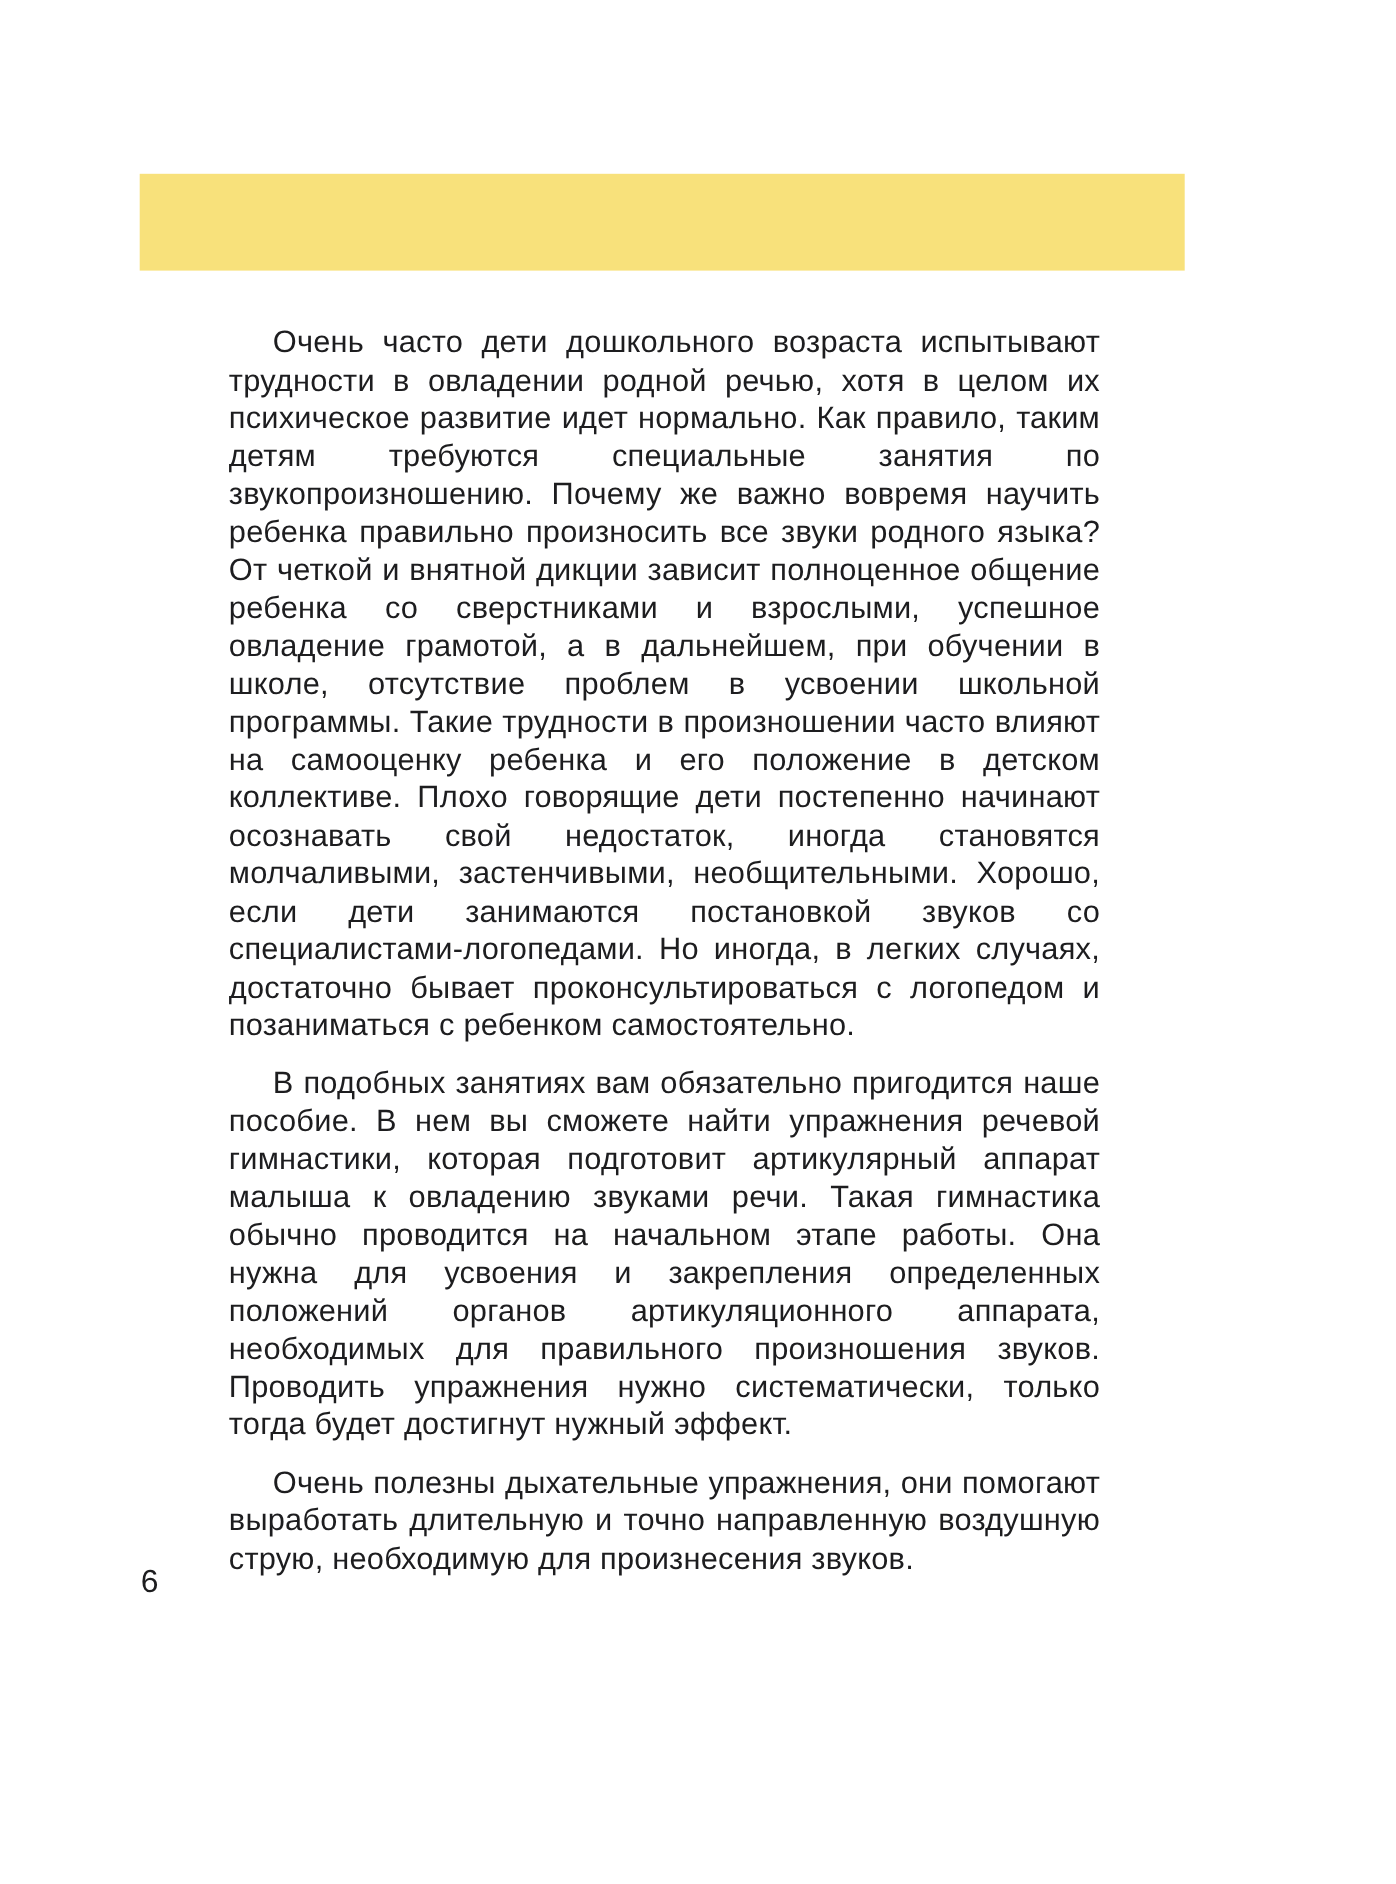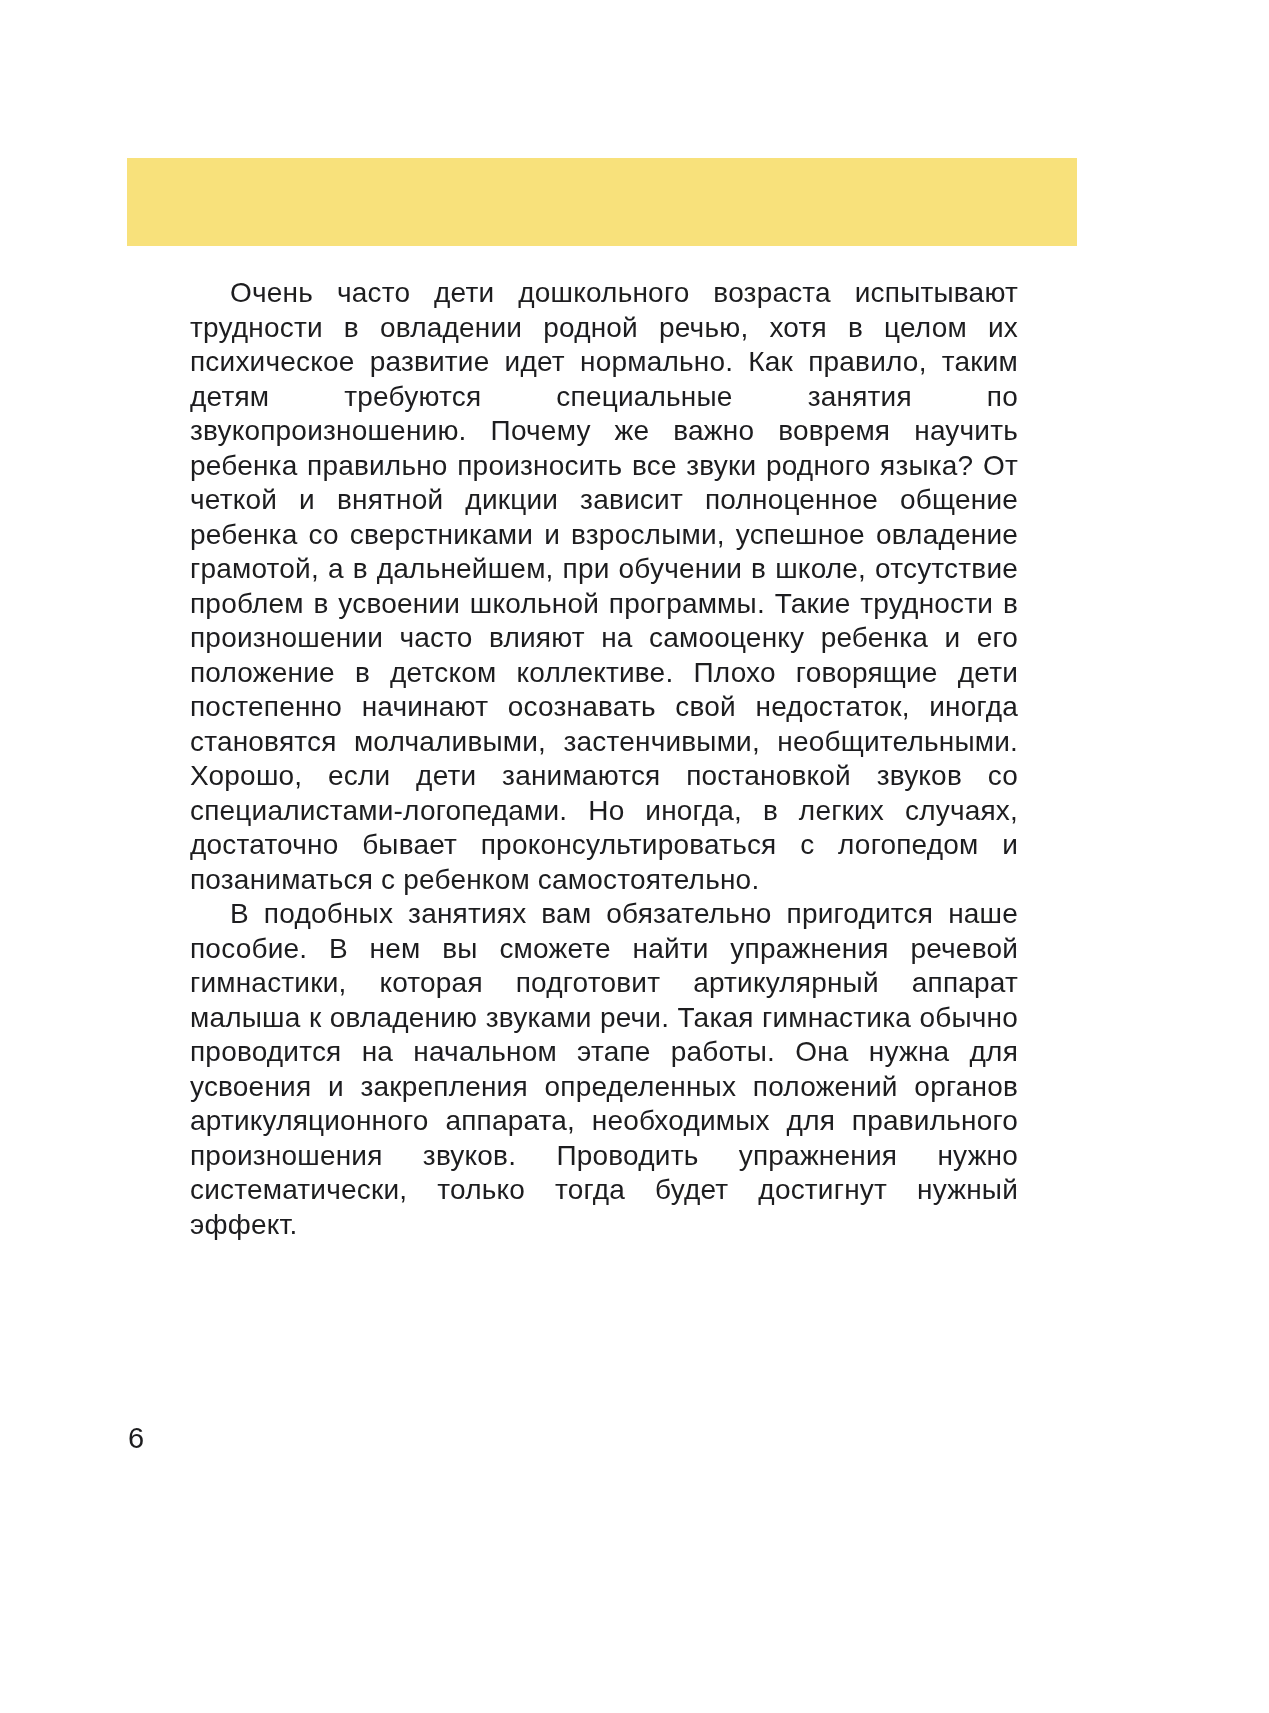--- a/index.html
+++ b/index.html
@@ -33,21 +33,21 @@
     left: 190px;
     top: 276px;
     width: 828px;
     color: #1d1d1f;
     font-size: 28px;
     line-height: 34.5px;
     text-align: justify;
     letter-spacing: 0.2px;
   }
   .text-block p {
-    margin: 0;
+    margin: 18px;
     padding: 0;
     text-indent: 40px;
     hyphens: auto;
     -webkit-hyphens: auto;
   }
   .page-number {
     position: absolute;
     left: 128px;
     top: 1422px;
     font-size: 29px;
@@ -57,17 +57,18 @@
 </head>
 <body>
 
 <div class="page">
 
   <div class="banner"></div>
 
   <div class="text-block" lang="ru">
     <p>Очень часто дети дошкольного возраста испытывают трудности в овладении родной речью, хотя в целом их психическое развитие идет нормально. Как правило, таким детям требуются специальные занятия по звукопроизношению. Почему же важно вовремя научить ребенка правильно произносить все звуки родного языка? От четкой и внятной дикции зависит полноценное общение ребенка со сверстниками и взрослыми, успешное овладение грамотой, а в дальнейшем, при обучении в школе, отсутствие проблем в усвоении школьной программы. Такие трудности в произношении часто влияют на самооценку ребенка и его положение в детском коллективе. Плохо говорящие дети постепенно начинают осознавать свой недостаток, иногда становятся молчаливыми, застенчивыми, необщительными. Хорошо, если дети занимаются постановкой звуков со специалистами-логопедами. Но иногда, в легких случаях, достаточно бывает проконсультироваться с логопедом и позаниматься с ребенком самостоятельно.</p>
     <p>В подобных занятиях вам обязательно пригодится наше пособие. В нем вы сможете найти упражнения речевой гимнастики, которая подготовит артикулярный аппарат малыша к овладению звуками речи. Такая гимнастика обычно проводится на начальном этапе работы. Она нужна для усвоения и закрепления определенных положений органов артикуляционного аппарата, необходимых для правильного произношения звуков. Проводить упражнения нужно систематически, только тогда будет достигнут нужный эффект.</p>
+    <p>Очень полезны дыхательные упражнения, они помогают выработать длительную и точно направленную воздушную струю, необходимую для произнесения звуков.</p>
   </div>
 
   <div class="page-number">6</div>
 
 </div>
 
 </body></html>

